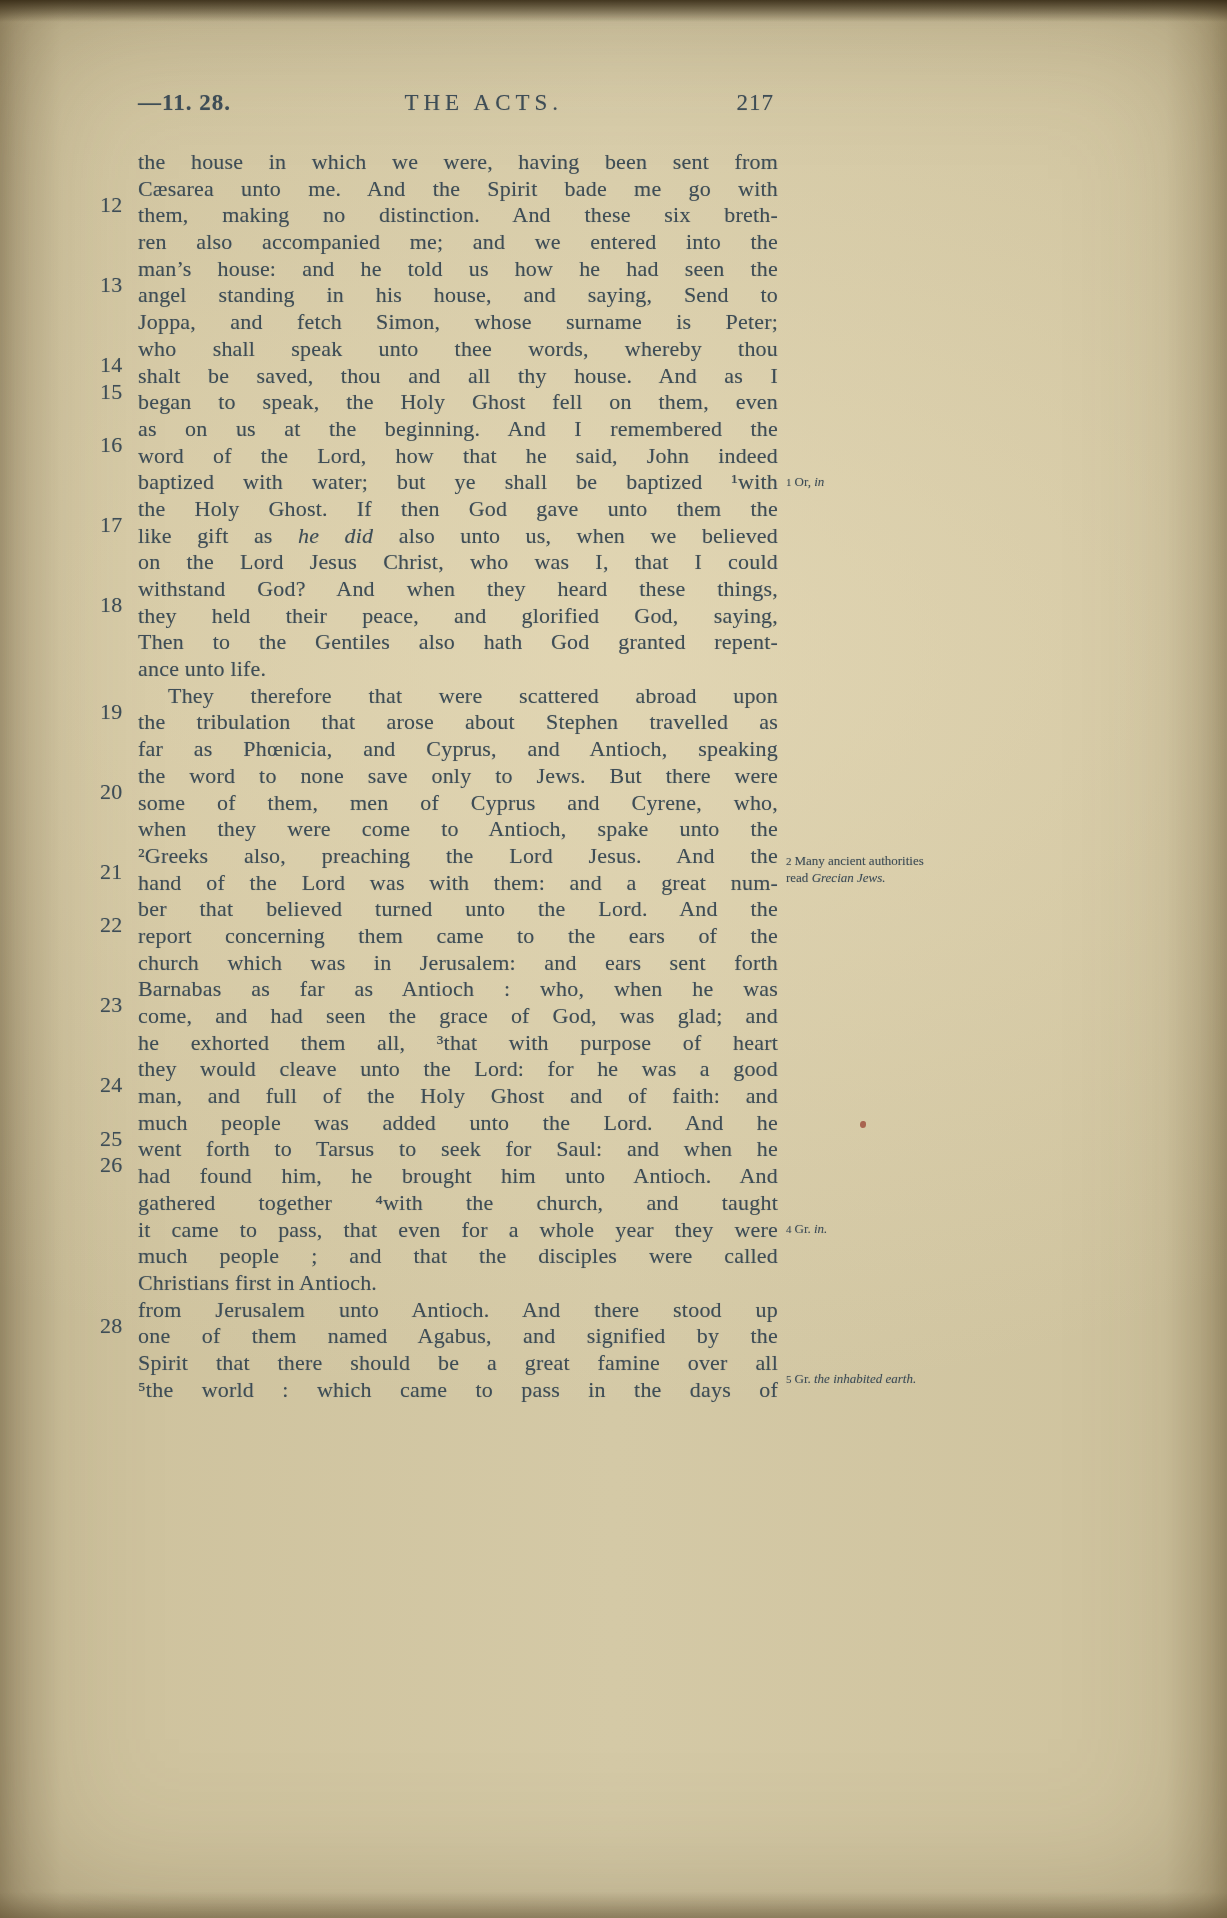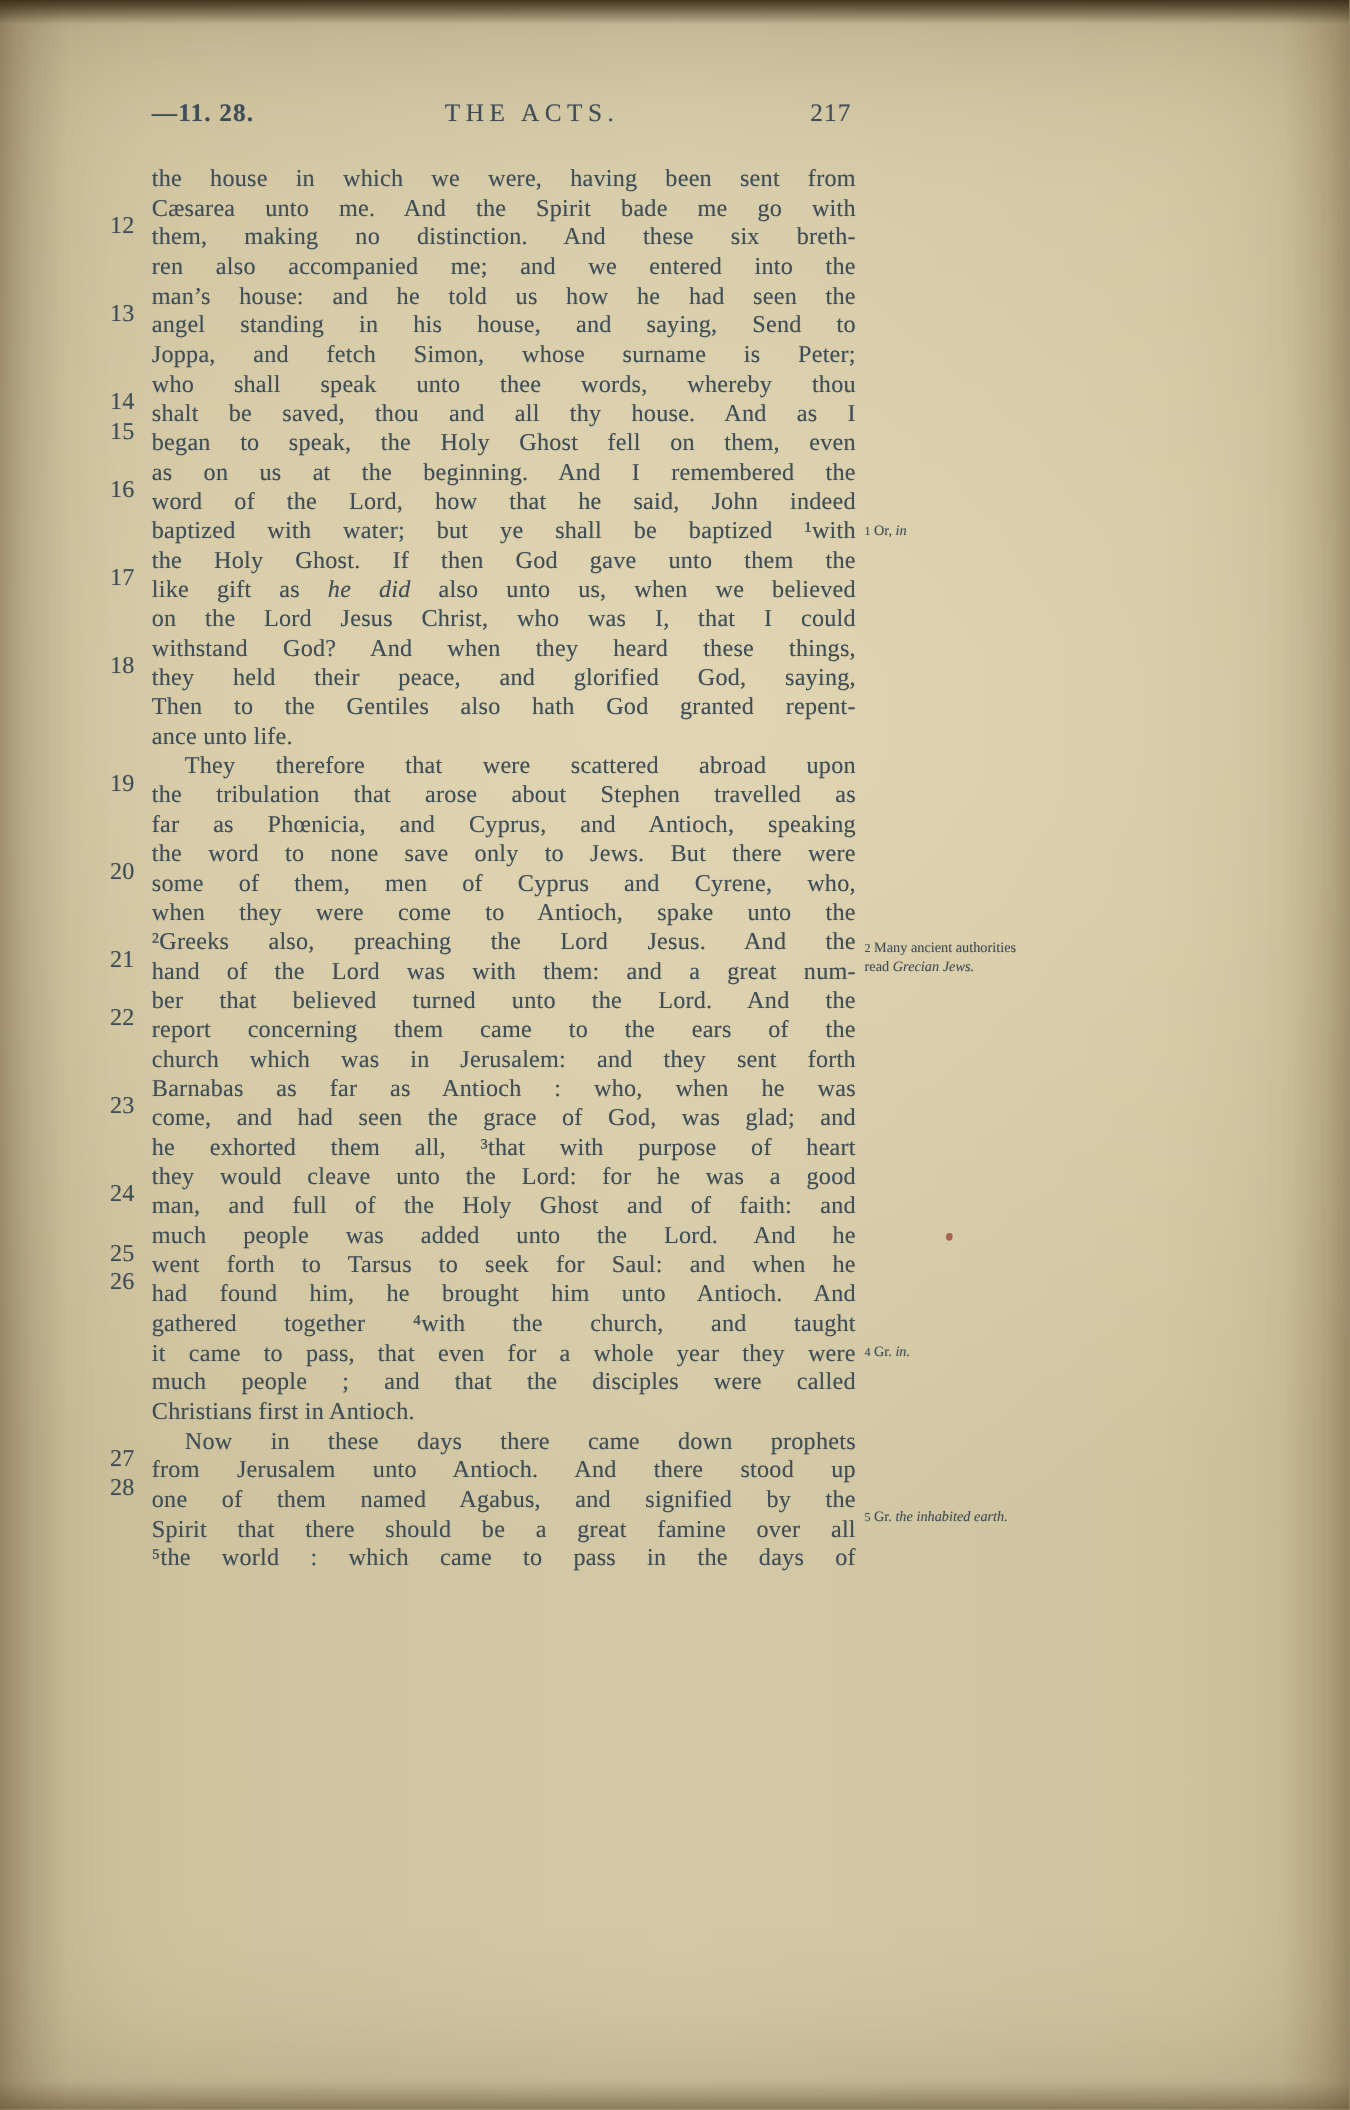--- a/index.html
+++ b/index.html
@@ -257,21 +257,21 @@
       <div class="line">
         <span class="vnum">22</span>
         <span class="ltext">ber that believed turned unto the Lord. And the</span>
       </div>
       <div class="line">
         <span class="vnum"></span>
         <span class="ltext">report concerning them came to the ears of the</span>
       </div>
       <div class="line">
         <span class="vnum"></span>
-        <span class="ltext">church which was in Jerusalem: and they sent forth</span>
+        <span class="ltext">church which was in Jerusalem: and ears sent forth</span>
       </div>
       <div class="line">
         <span class="vnum">23</span>
         <span class="ltext">Barnabas as far as Antioch : who, when he was</span>
       </div>
       <div class="line">
         <span class="vnum"></span>
         <span class="ltext">come, and had seen the grace of God, was glad; and</span>
       </div>
       <div class="line">
@@ -306,24 +306,20 @@
         <span class="vnum"></span>
         <span class="ltext">it came to pass, that even for a whole year they were</span>
       </div>
       <div class="line">
         <span class="vnum"></span>
         <span class="ltext">much people ; and that the disciples were called</span>
       </div>
       <div class="line endline">
         <span class="vnum"></span>
         <span class="ltext">Christians first in Antioch.</span>
-      </div>
-      <div class="line indent">
-        <span class="vnum">27</span>
-        <span class="ltext">Now in these days there came down prophets</span>
       </div>
       <div class="line">
         <span class="vnum">28</span>
         <span class="ltext">from Jerusalem unto Antioch. And there stood up</span>
       </div>
       <div class="line">
         <span class="vnum"></span>
         <span class="ltext">one of them named Agabus, and signified by the</span>
       </div>
       <div class="line">

